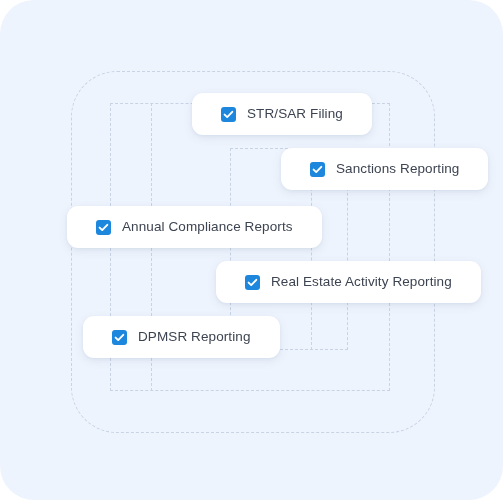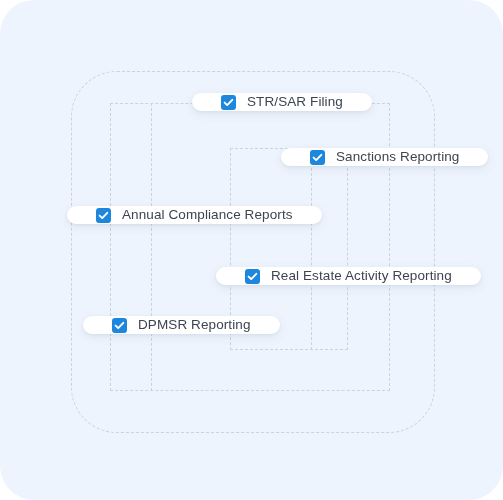--- a/index.html
+++ b/index.html
@@ -69,21 +69,21 @@
   }
   .dashed-col-a { left: 151px; top: 103px; height: 288px; }
   .dashed-col-b { left: 311px; top: 148px; height: 202px; }
 
   
   .chip {
     position: absolute;
     display: flex;
     align-items: center;
     gap: 11px;
-    height: 18px;
+    height: 42px;
     padding: 0 29px;
     background: #ffffff;
     border-radius: 11px;
     box-shadow: 0 3px 10px rgba(65, 95, 140, 0.10),
                 0 1px 3px rgba(65, 95, 140, 0.07);
     white-space: nowrap;
   }
   .chip .label {
     font-size: 13.5px;
     color: #3d4451;
@@ -101,22 +101,22 @@
     display: flex;
     align-items: center;
     justify-content: center;
   }
   .checkbox svg { display: block; }
 
   
   .chip-1 { left: 192px; top: 93px; }
   .chip-2 { left: 281px; top: 148px; }
   .chip-3 { left: 67px;  top: 206px; }
-  .chip-4 { left: 216px; top: 267px; }
-  .chip-5 { left: 83px;  top: 316px; border-radius: 14px; }
+  .chip-4 { left: 216px; top: 261px; }
+  .chip-5 { left: 83px;  top: 316px; }
   .chip-6 { left: 167px; top: 371px; }
 </style>
 </head>
 <body>
 
 <div id="stage">
 
   <div class="card"></div>
 
   <div class="dashed dashed-outer"></div>

